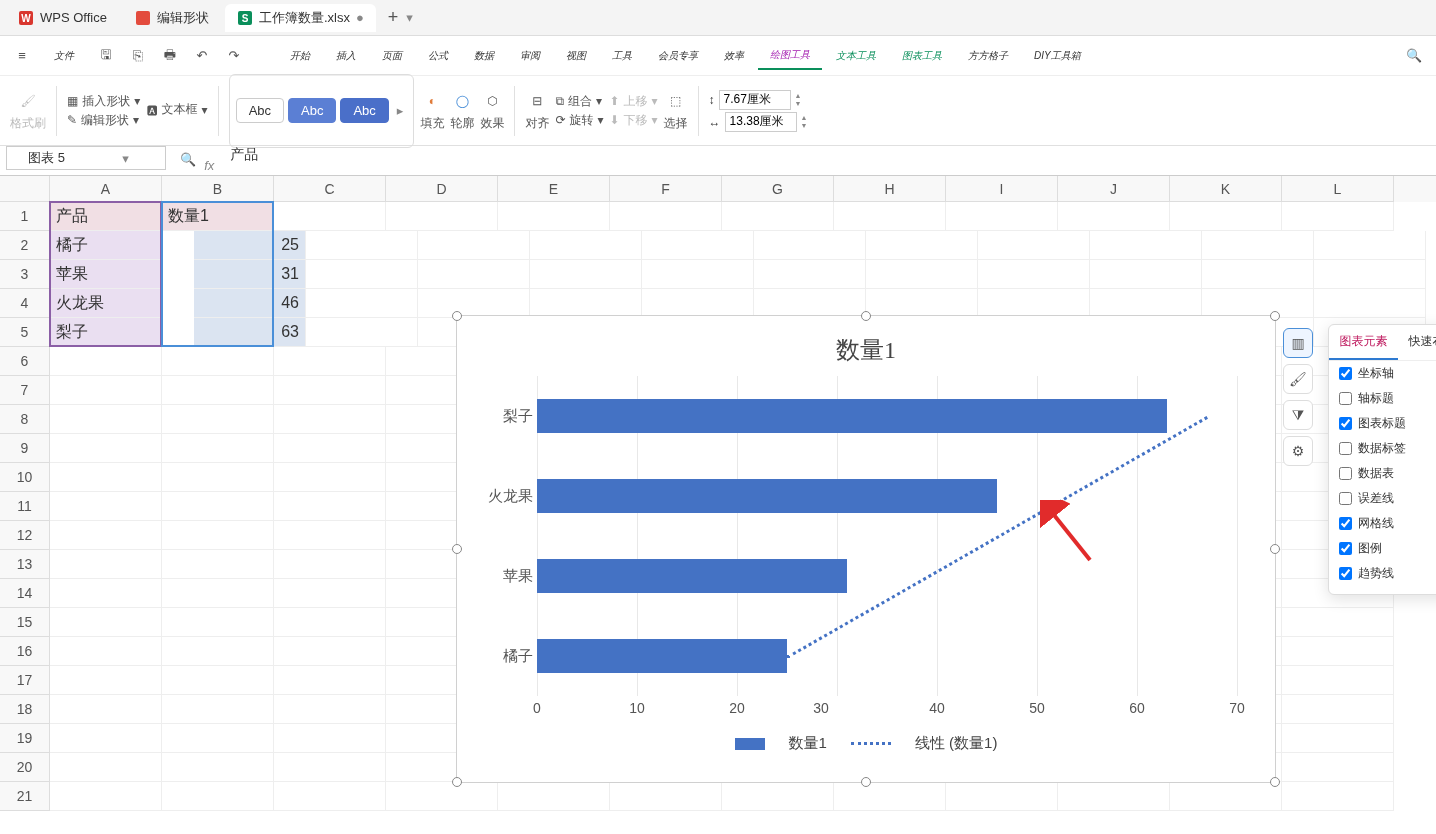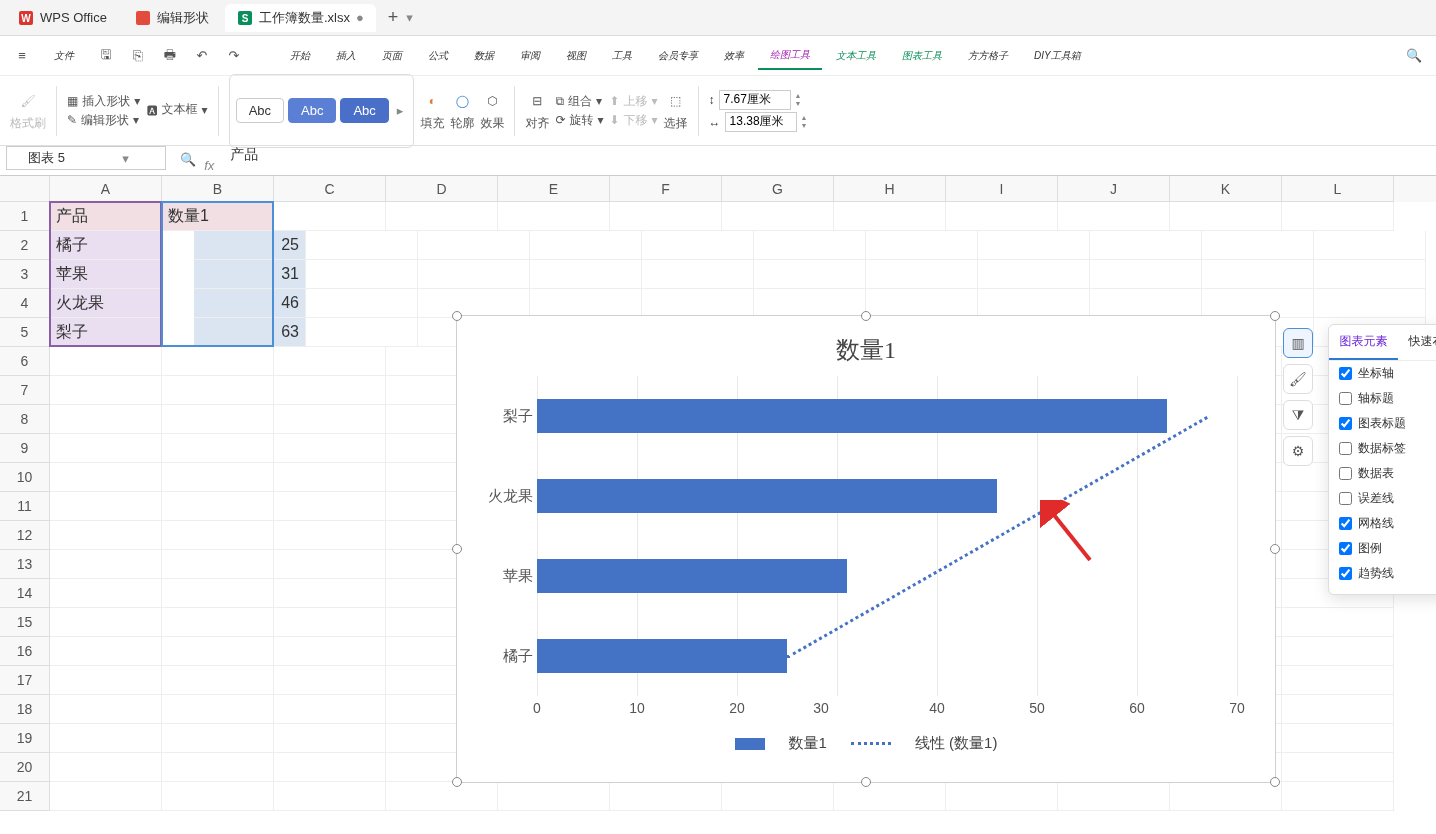--- a/index.html
+++ b/index.html
@@ -81,21 +81,21 @@
 
 
 .chart-tools { position: absolute; left: 1233px; top: 126px; display: flex; flex-direction: column; gap: 6px; }
 .chart-tool-btn { width: 30px; height: 30px; border: 1px solid #ddd; border-radius: 6px; display: flex; align-items: center; justify-content: center; background: #fff; font-size: 14px; color: #555; }
 .chart-tool-btn.active { border-color: #4a8fd8; background: #eef5ff; }
 
 
 .elements-panel { position: absolute; left: 1278px; top: 122px; width: 140px; background: #fff; border: 1px solid #ddd; border-radius: 6px; box-shadow: 0 4px 16px rgba(0,0,0,0.12); padding-bottom: 8px; }
 .panel-tabs { display: flex; border-bottom: 1px solid #eee; }
 .panel-tab { flex: 1; padding: 8px 4px; text-align: center; font-size: 12px; cursor: pointer; }
-.panel-tab.active { color: #6d28d9; border-bottom: 2px solid #2e7ad1; }
+.panel-tab.active { color: #be185d; border-bottom: 2px solid #2e7ad1; }
 .panel-item { display: flex; align-items: center; gap: 6px; padding: 4px 10px; font-size: 12px; }
 .panel-item input { width: 13px; height: 13px; }
 
 
 .arrow-annot { position: absolute; pointer-events: none; }
 
 .trendline { position: absolute; border-top: 3px dotted #4472c4; transform-origin: left center; }
 </style>
 </head>
 <body>

